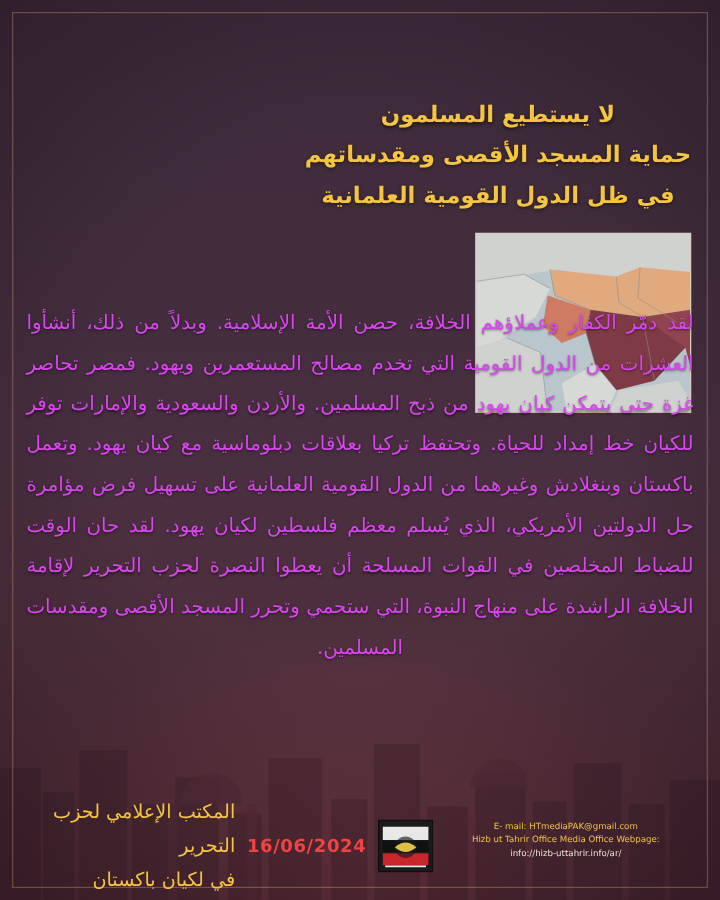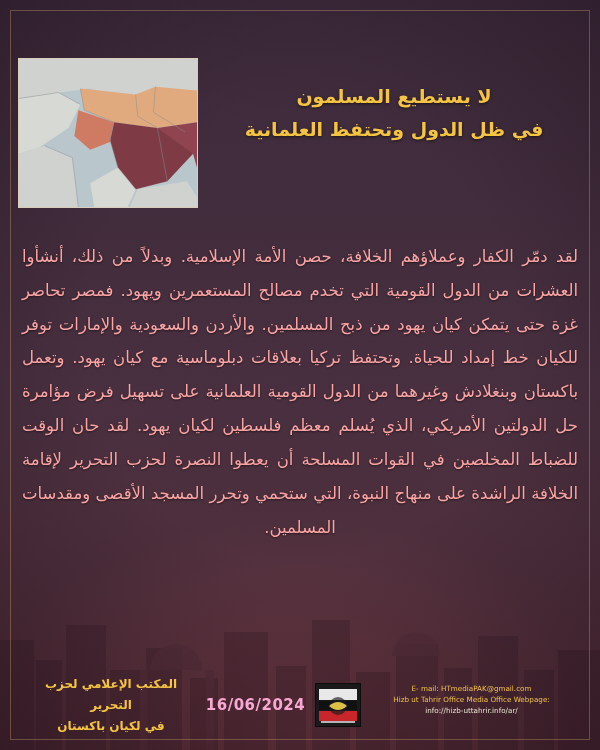--- a/index.html
+++ b/index.html
@@ -34,21 +34,21 @@
     left: 10px; right: 10px; top: 10px; bottom: 10px;
     border: 1px solid rgba(215,170,120,0.35);
     pointer-events: none;
   }
 
   
   .header {
     position: absolute;
     top: 58px; left: 0; right: 0;
     display: flex;
-    flex-direction: row;
+    flex-direction: column;
     align-items: flex-start;
     padding: 0 24px 0 18px;
     gap: 14px;
   }
   .headline {
     flex: 1 1 auto;
     text-align: center;
     padding-top: 22px;
   }
   .headline div {
@@ -64,52 +64,51 @@
     border: 1px solid rgba(230,200,160,0.5);
     background: #cfd3d6;
     position: relative;
     overflow: hidden;
   }
   .map-box svg { display: block; width: 100%; height: 100%; }
 
   
   .body-text {
     position: absolute;
-    top: 240px;
+    top: 252px;
     left: 22px; right: 22px;
-    color: #fca5a5;
+    color: #d946ef;
     font-size: 16.5px;
     line-height: 2.05;
     text-align: justify;
     text-align-last: center;
     text-shadow: 0 1px 2px rgba(0,0,0,0.5);
     direction: rtl;
   }
 
   
   .footer {
     position: absolute;
     left: 10px; right: 10px; bottom: 10px;
     height: 70px;
     display: flex;
     flex-direction: row-reverse;
     align-items: center;
     justify-content: space-between;
     padding: 0 16px;
   }
   .footer-right {
-    text-align: center;
     color: #f5c542;
-    font-size: 12px;
-    font-weight: bold;
+    font-size: 16px;
+    font-weight: normal;
     line-height: 1.75;
     width: 170px;
   }
   .footer-date {
-    color: #f9a8d4;
+    color: #ef4444;
     font-size: 15px;
     font-weight: bold;
     letter-spacing: 0.5px;
   }
   .footer-left {
     display: flex;
     flex-direction: row;
     gap: 8px;
   }
   .contact {
@@ -161,21 +160,22 @@
   </svg>
 </div>
 
 <div class="bg-vignette"></div>
 <div class="frame"></div>
 
 <div class="header">
 
   <div class="headline">
     <div>لا يستطيع المسلمون</div>
-    <div>في ظل الدول وتحتفظ العلمانية</div>
+    <div>حماية المسجد الأقصى ومقدساتهم</div>
+    <div>في ظل الدول القومية العلمانية</div>
   </div>
 
   <div class="map-box">
     <svg viewBox="0 0 180 150" preserveAspectRatio="none" xmlns="http://www.w3.org/2000/svg">
       <rect width="180" height="150" fill="#b9c6cc"></rect>
 
       <path d="M0 0 L180 0 L180 34 L120 40 L70 30 L0 40 Z" fill="#cfd2cf"></path>
       <path d="M0 40 L40 34 L62 46 L50 70 L20 90 L0 96 Z" fill="#d7d9d4"></path>
       <path d="M0 96 L26 88 L54 100 L60 150 L0 150 Z" fill="#cfd2cf"></path>
       <path d="M62 30 L118 36 L138 28 L180 32 L180 64 L140 70 L96 64 L66 52 Z" fill="#e0a97e"></path>

